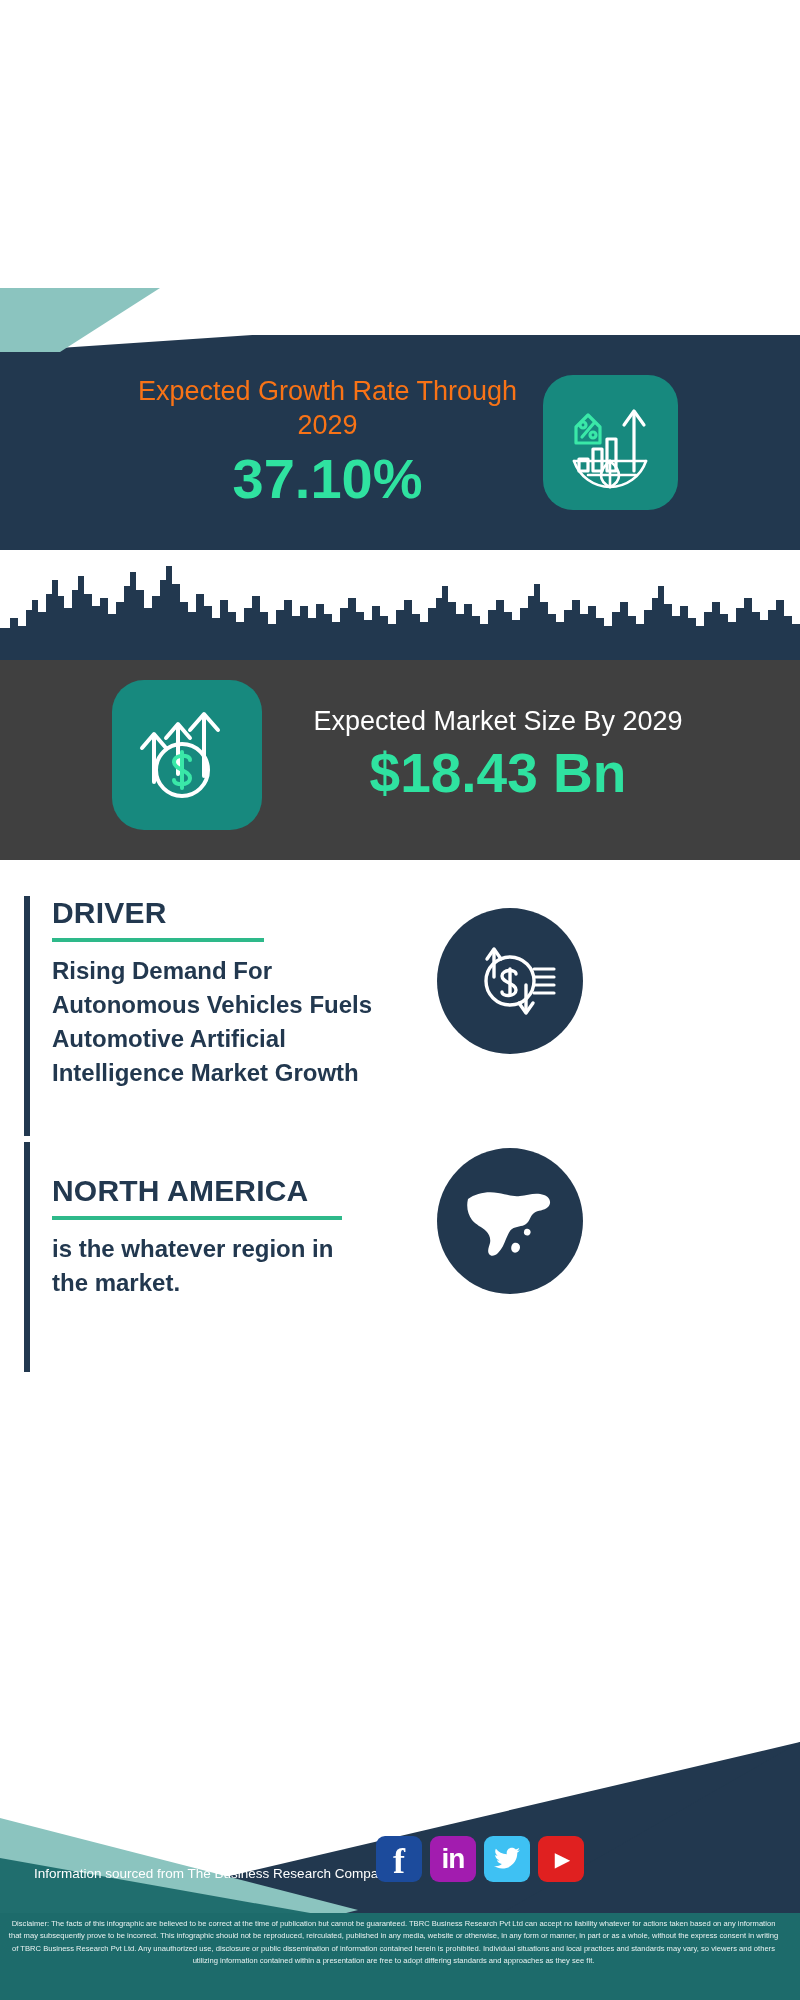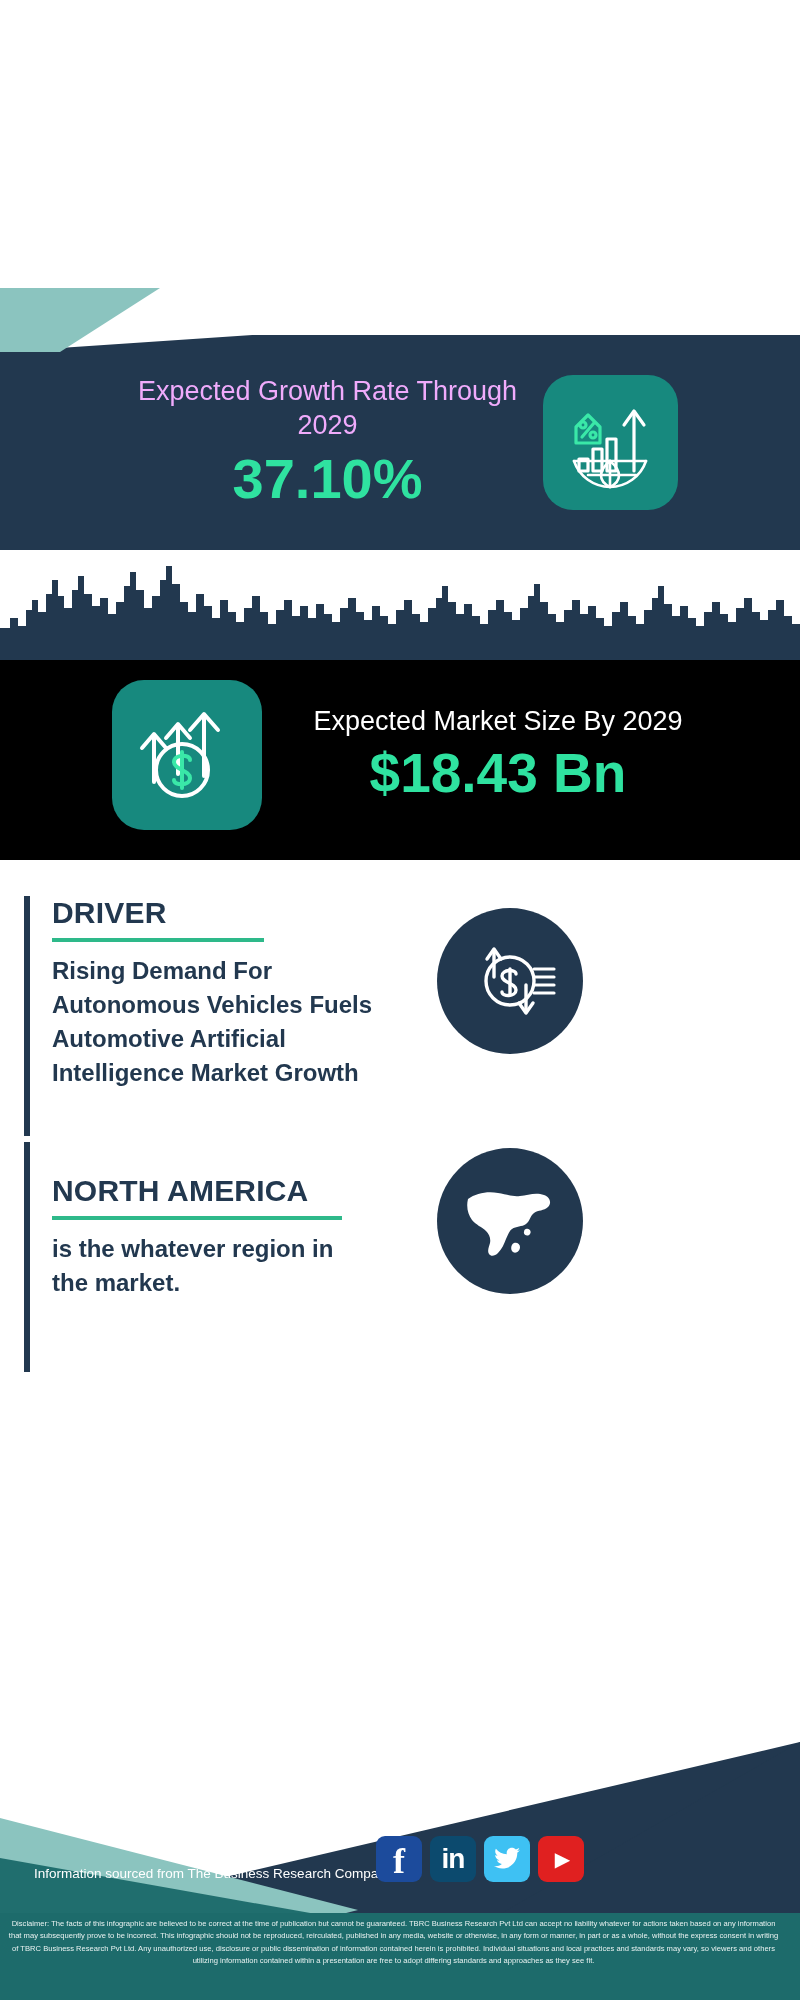--- a/index.html
+++ b/index.html
@@ -35,34 +35,34 @@
   .growth {
     position:absolute; left:0; top:335px; width:800px; height:215px;
     background:#22384f;
   }
   .growth-inner {
     position:absolute; left:0; top:0; width:800px; height:215px;
     display:flex; align-items:center; justify-content:center;
   }
   .growth-text { width:420px; text-align:center; padding-right:10px; }
   .growth-label {
-    color:#f0abfc; font-size:27px; line-height:1.24; font-weight:normal;text-align:center;
+    color:#f97316; font-size:27px; line-height:1.24; font-weight:normal;text-align:center;
   }
   .growth-value {
     color:#2fe2a0; font-size:56px; font-weight:bold; line-height:1.1; margin-top:6px;
   }
   .icon-tile {
     width:135px; height:135px; border-radius:30px; background:#17897e;
     display:flex; align-items:center; justify-content:center; flex:none;
   }
 
   
   .market {
     position:absolute; left:0; top:550px; width:800px; height:310px;
-    background:#000000; overflow:hidden;
+    background:#404040; overflow:hidden;
   }
   .skyline { position:absolute; left:0; top:0; width:800px; height:110px; }
   .market-inner {
     position:absolute; left:0; top:100px; width:800px; height:210px;
     display:flex; align-items:center; justify-content:center;
   }
   .market-tile {
     width:150px; height:150px; border-radius:32px; background:#17897e;
     display:flex; align-items:center; justify-content:center; flex:none;
     margin-right:26px; margin-left:20px;
@@ -95,21 +95,21 @@
     position:absolute; left:0; top:1838px; width:800px; height:72px; z-index:6;
     display:flex; align-items:center;
   }
   .footer-src { margin-left:34px; color:#ffffff; font-size:13.5px; line-height:1.55; }
   .social-row { position:absolute; left:376px; top:1836px; display:flex; gap:8px; z-index:7; }
   .social {
     width:46px; height:46px; border-radius:9px; display:flex;
     align-items:center; justify-content:center; color:#ffffff;
   }
   .s-fb { background:#1c4b9c; }
-  .s-li { background:#0c4a6e; }
+  .s-li { background:#a21caf; }
   .s-tw { background:#3ec1f3; }
   .s-yt { background:#e02020; }
   .fb-glyph { font-family:"Liberation Serif", serif; font-weight:bold; font-size:36px; line-height:36px; margin-top:4px; }
   .li-glyph { font-weight:bold; font-size:28px; line-height:28px; letter-spacing:-1px; }
   .yt-glyph { font-size:20px; line-height:20px; margin-left:3px; }
 
   .disclaimer {
     position:absolute; left:0; top:1913px; width:800px; height:87px;
     background:#1d6b6b; z-index:8;
     color:#e9f2f1; font-size:7.6px; line-height:1.62; text-align:center;

